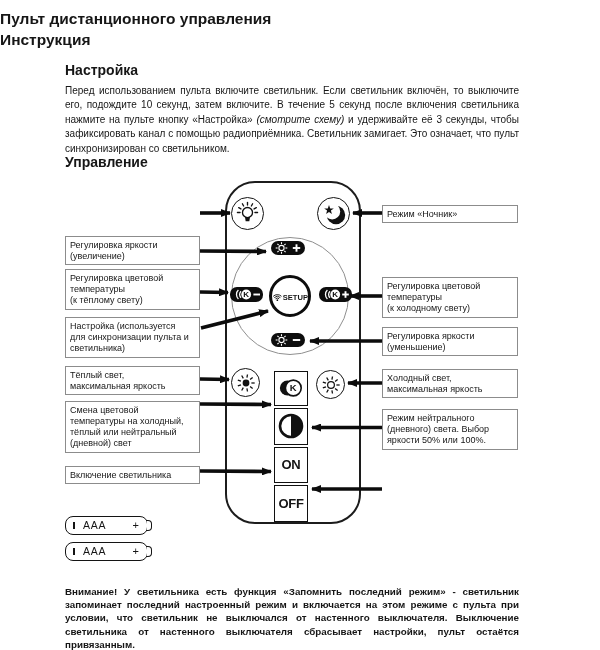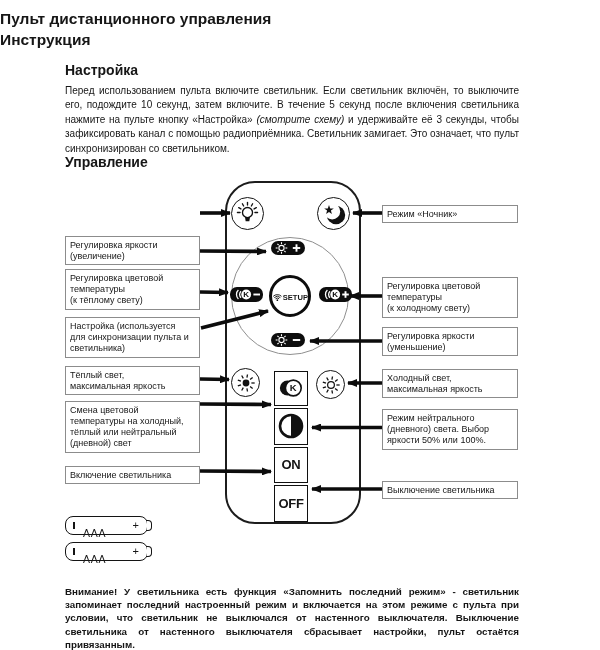--- a/index.html
+++ b/index.html
@@ -46,21 +46,21 @@
   .cr { left:382px; width:136px; }
 
   .arrows { position:absolute; left:0; top:0; width:600px; height:650px; z-index:3; pointer-events:none; }
 
   
   .battery { position:absolute; left:65px; width:83px; height:19px;
              border:1.8px solid #141414; border-radius:8px; background:#fff; }
   .battery::after { content:""; position:absolute; right:-5px; top:3px; width:4.5px; height:8.5px;
                     border:1.8px solid #141414; border-left:none; border-radius:0 4px 4px 0; background:#fff; }
   .bat-minus { position:absolute; left:7px; top:5px; width:1.8px; height:6.5px; background:#141414; }
-  .bat-label { position:absolute; left:17px; top:10px; font-size:10.5px; letter-spacing:0.8px; }
+  .bat-label { position:absolute; left:17px; top:2px; font-size:10.5px; letter-spacing:0.8px; }
   .bat-plus  { position:absolute; right:8px; top:2px; font-size:11px; }
   .battery-note { position:absolute; left:65px; top:565px; font-size:9.5px; }
 </style>
 </head>
 <body>
 
 <div class="page">
 
   <div class="title">
     <div>Пульт дистанционного управления</div>
@@ -235,21 +235,20 @@
   <div class="callout cr" style="top:277px">Регулировка цветовой
 температуры
 (к холодному свету)</div>
   <div class="callout cr" style="top:327px">Регулировка яркости
 (уменьшение)</div>
   <div class="callout cr" style="top:369px">Холодный свет,
 максимальная яркость</div>
   <div class="callout cr" style="top:409px">Режим нейтрального
 (дневного) света. Выбор
 яркости 50% или 100%.</div>
-  <div class="callout cr" style="top:481px">Выключение светильника</div>
 
   <svg class="arrows" viewBox="0 0 600 650">
     <defs>
       <marker id="ah" viewBox="0 0 10 8" markerWidth="10" markerHeight="8" refX="9" refY="4" orient="auto" markerUnits="userSpaceOnUse">
         <path d="M0 0 L10 4 L0 8 Z" fill="#0c0c0c"></path>
       </marker>
     </defs>
     <g stroke="#0c0c0c" stroke-width="3.6">
       <line x1="200" y1="213" x2="230" y2="213" marker-end="url(#ah)"></line>
       <line x1="200" y1="251" x2="266" y2="251.5" marker-end="url(#ah)"></line>

